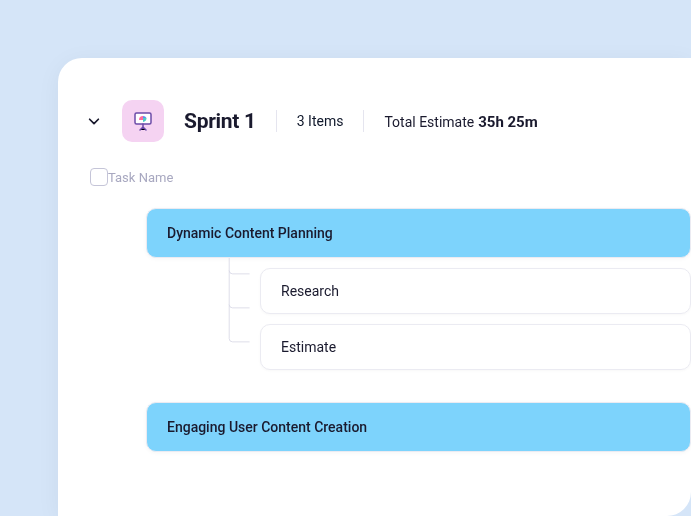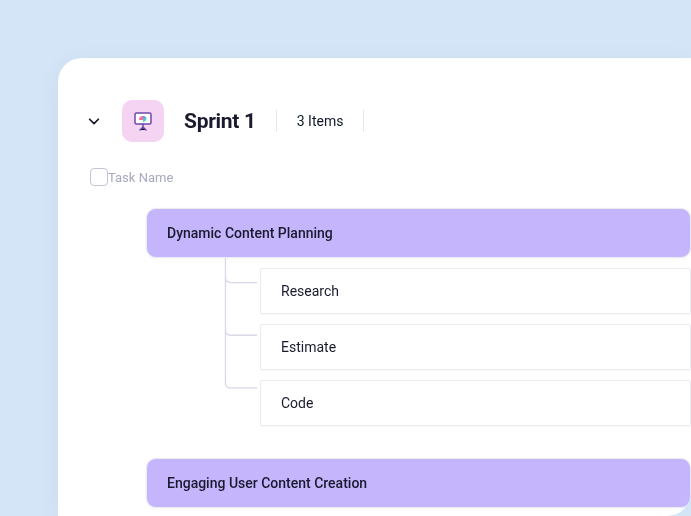--- a/index.html
+++ b/index.html
@@ -103,38 +103,38 @@
       font-size: 13px;
       color: #a8a8c0;
       font-weight: 400;
     }
     .tasks-area {
       margin-top: 22px;
       margin-left: 60px;
       position: relative;
     }
     .task-card {
-      background: #c4b5fd;
+      background: #7dd3fc;
       border: 1px solid #ebebf2;
       border-radius: 10px;
       padding: 16px 20px;
       font-size: 14px;
       font-weight: 500;
       color: #1a1a2e;
       box-shadow: 0 1px 4px rgba(0,0,0,0.04);
       margin-bottom: 10px;
     }
     .subtasks {
       margin-left: 114px;
       position: relative;
     }
     .subtask-card {
       background: #ffffff;
       border: 1px solid #ebebf2;
-      border-radius: 2px;
+      border-radius: 10px;
       padding: 14px 20px;
       font-size: 14px;
       font-weight: 400;
       color: #1a1a2e;
       margin-bottom: 10px;
       box-shadow: 0 1px 3px rgba(0,0,0,0.03);
     }
     .tree-lines {
       position: absolute;
       left: -48px;
@@ -170,20 +170,25 @@
     </div>
 
     <div class="sprint-title">Sprint 1</div>
 
     <div class="divider"></div>
 
     <div class="item-count">3 Items</div>
 
     <div class="divider"></div>
 
+    <div>
+      <span class="estimate-label">Total Estimate</span>
+      <span> </span>
+      <span class="estimate-value">35h 25m</span>
+    </div>
   </div>
 
   <div class="table-header">
     <div class="checkbox"></div>
     <div class="column-label">Task Name</div>
   </div>
 
   <div class="tasks-area">
     <div class="task-card">
       <span>Dynamic Content Planning</span>
@@ -194,23 +199,20 @@
         <path d="M12 0 V22 Q12 28 18 28 H48" stroke="#d8d8e6" stroke-width="1.5" fill="none"></path>
         <path d="M12 22 V82 Q12 88 18 88 H48" stroke="#d8d8e6" stroke-width="1.5" fill="none"></path>
         <path d="M12 82 V142 Q12 148 18 148 H48" stroke="#d8d8e6" stroke-width="1.5" fill="none"></path>
       </svg>
       <div class="subtask-card">
         <span>Research</span>
       </div>
       <div class="subtask-card">
         <span>Estimate</span>
       </div>
-      <div class="subtask-card">
-        <span>Code</span>
-      </div>
     </div>
 
     <div class="task-card task-card-2">
       <span>Engaging User Content Creation</span>
     </div>
   </div>
 
 </div>
 
 </body></html>

